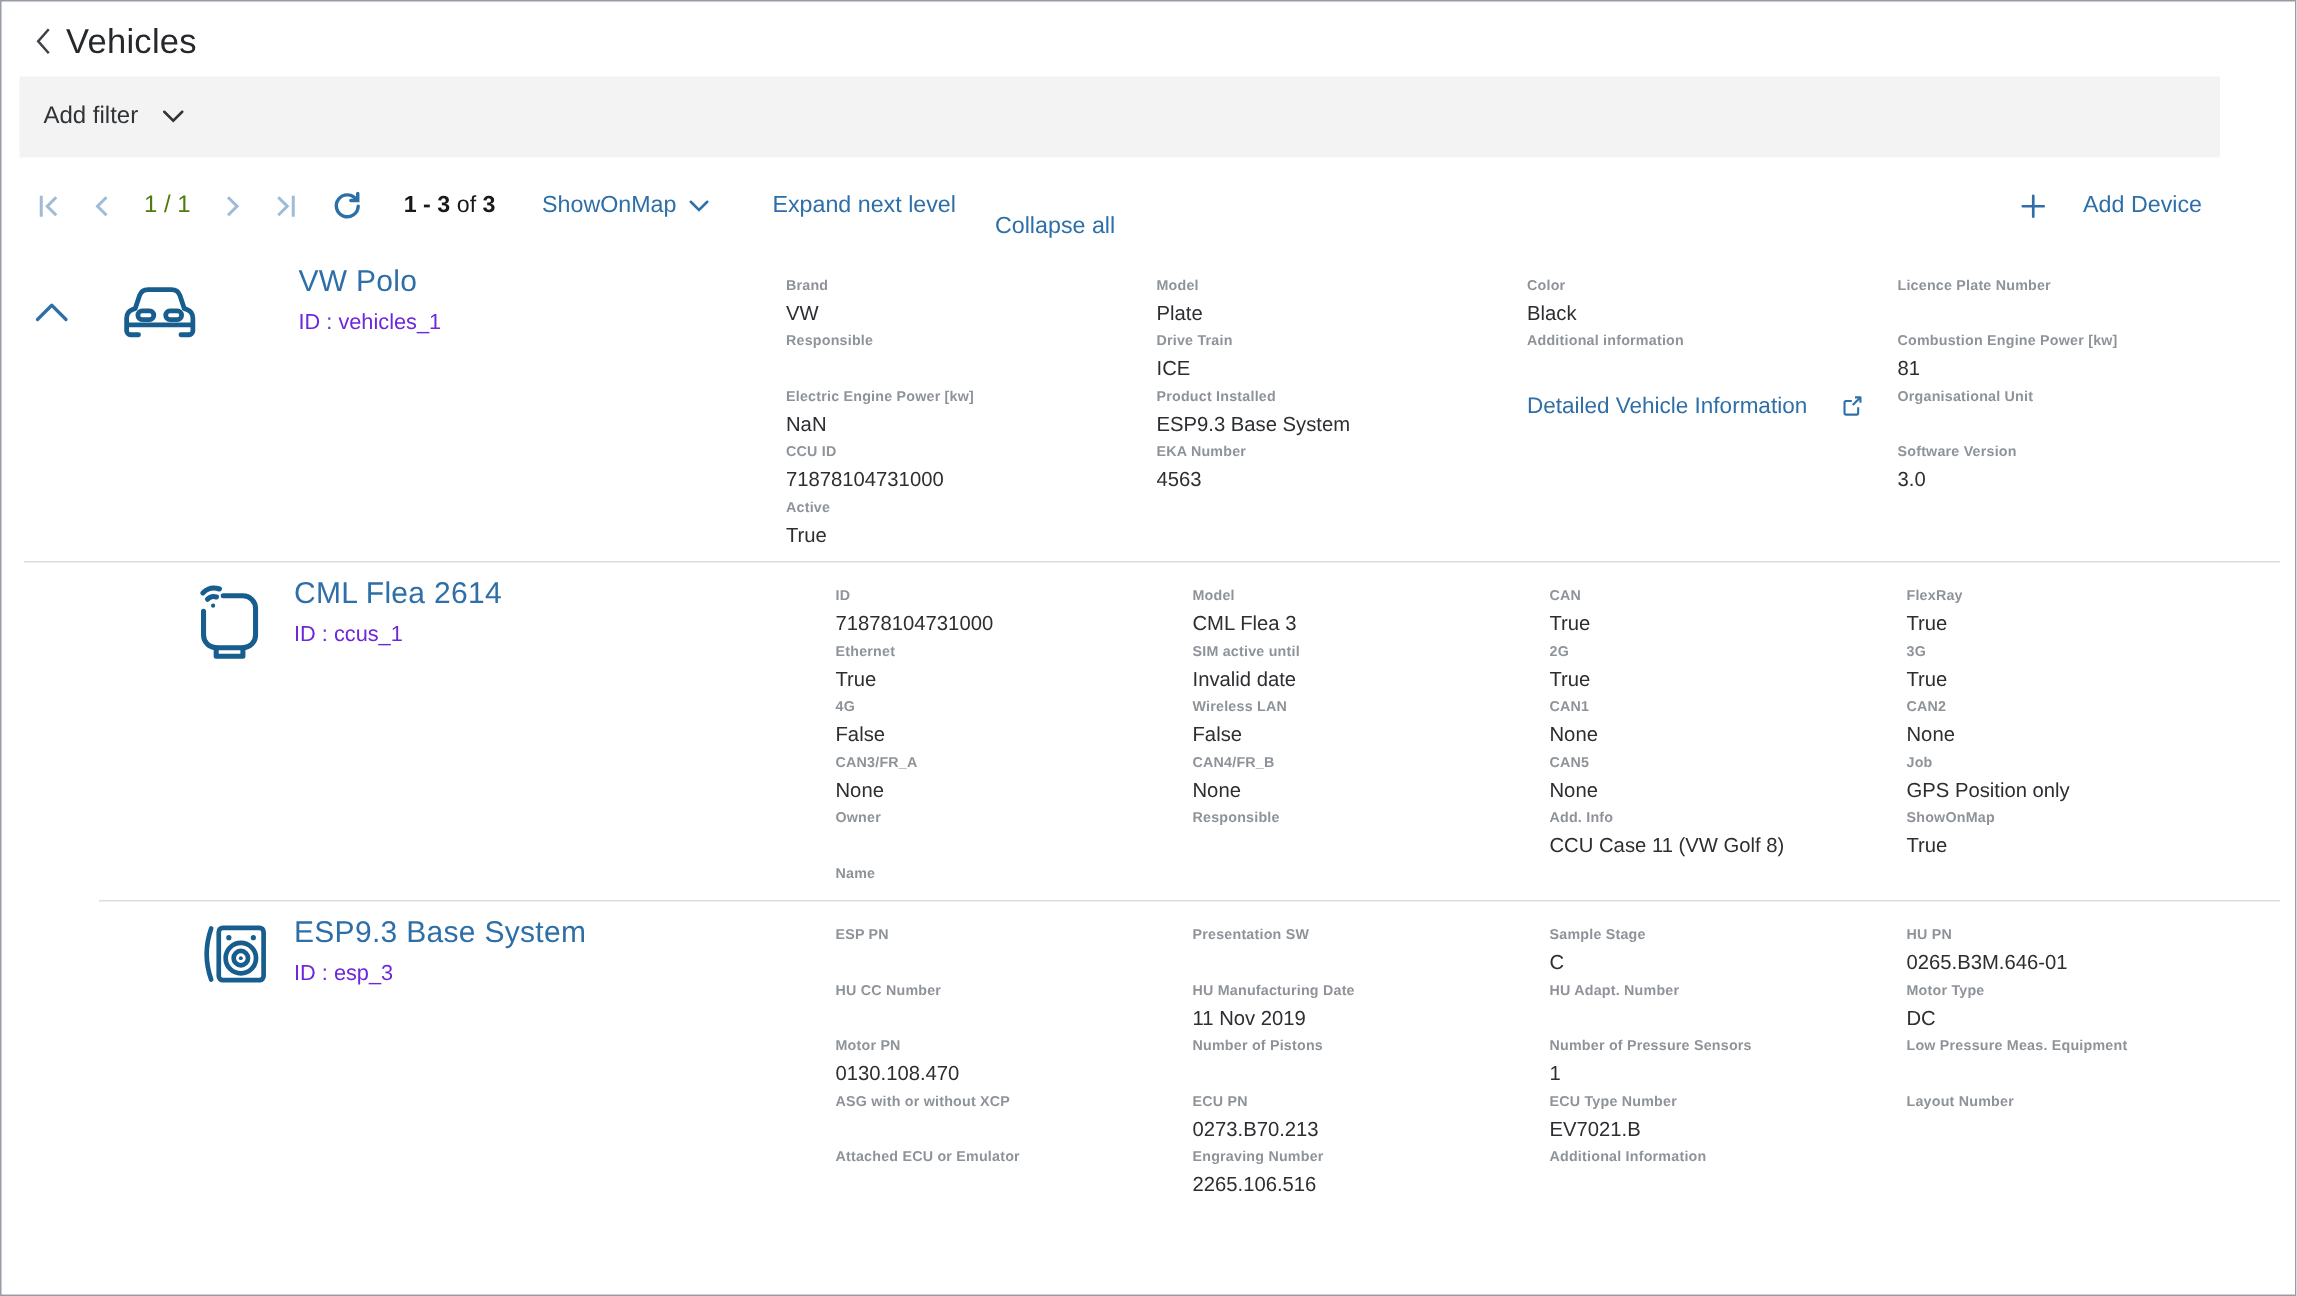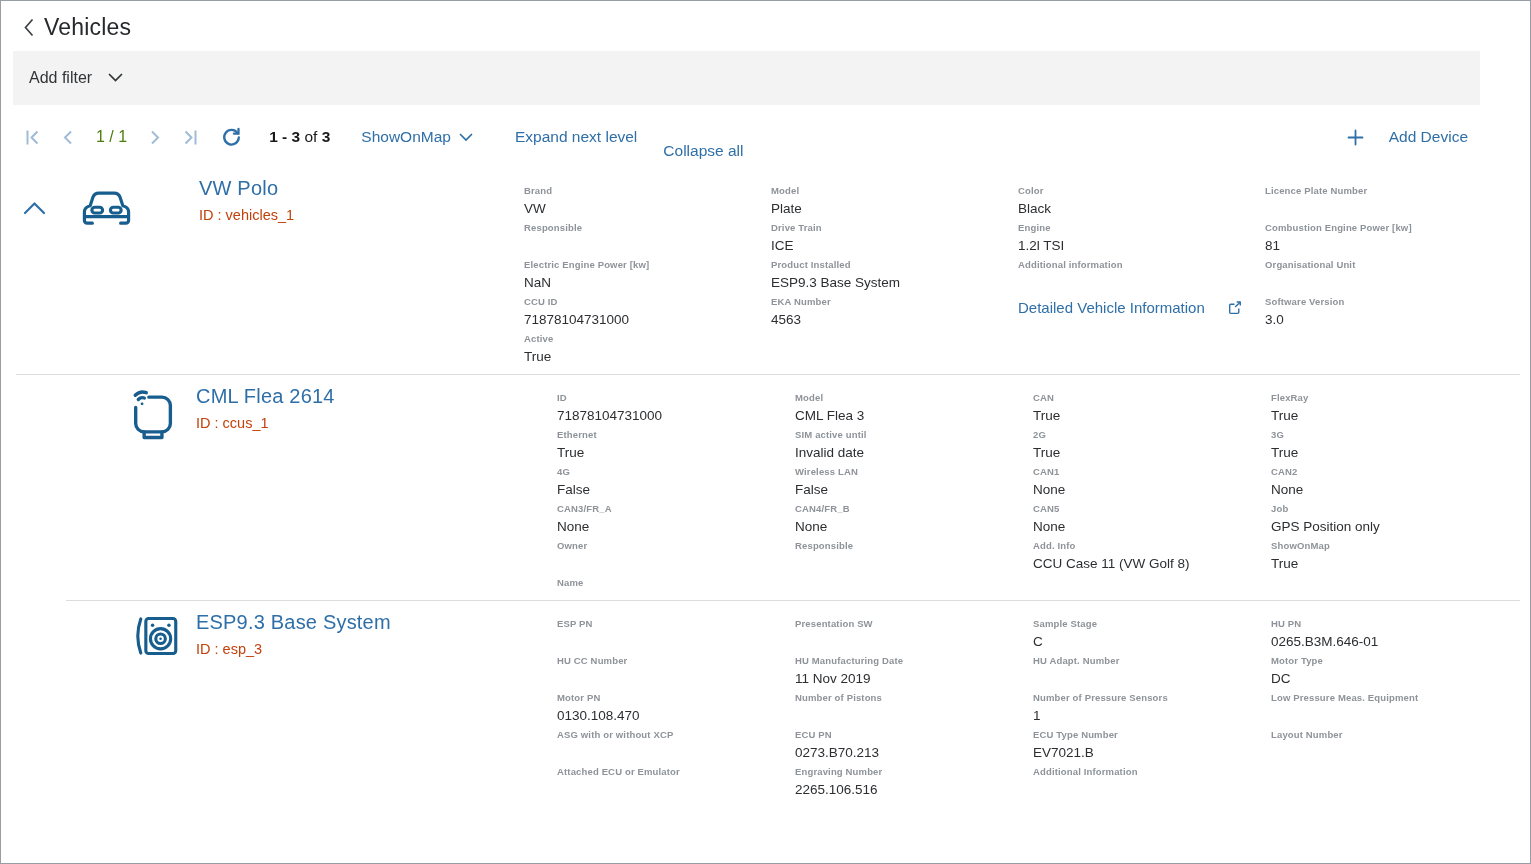--- a/index.html
+++ b/index.html
@@ -51,21 +51,21 @@
   .tree-row.child{ height:225px; overflow:hidden; }
   .tree-row.child.last{ height:auto; overflow:visible; }
   .row-collapse{ position:absolute; left:22px; top:32px; cursor:pointer; }
   .row-icon{ position:absolute; }
   .root .row-icon{ left:79px; top:16px; }
   .child .row-icon{ left:130px; top:12px; }
   .rhead{ position:absolute; }
   .root .rhead{ left:150px; top:8px;margin-left:48px; }
   .child .rhead{ left:195px; top:10px; }
   .rtitle{ font-size:20px; color:var(--accent,#2f6fa8); cursor:pointer; letter-spacing:.2px; }
-  .rid{ font-size:14.5px; color:#c2410c; margin-top:7px; }
+  .rid{ font-size:14.5px; color:#6d28d9; margin-top:7px; }
 
   .fields{ display:flex; }
   .root .fields{ margin-left:523px; padding-top:16px; }
   .child .fields{ margin-left:556px; padding-top:17px; }
   .root .fcol{ width:247px; }
   .child .fcol{ width:238px; }
   .fg{ height:37px; }
   .flabel{
     font-size:9.5px; font-weight:bold; color:var(--label-gray,#8e9399);
     letter-spacing:.15px; line-height:11px; margin-bottom:5px; white-space:nowrap;
@@ -233,24 +233,20 @@
               <div class="flabel">EKA Number</div>
               <div class="fvalue">4563</div>
             </div>
           </div>
           <div class="fcol">
             <div class="fg">
               <div class="flabel">Color</div>
               <div class="fvalue">Black</div>
             </div>
             <div class="fg">
-              <div class="flabel">Engine</div>
-              <div class="fvalue">1.2l TSI</div>
-            </div>
-            <div class="fg">
               <div class="flabel">Additional information</div>
               <div class="fvalue"></div>
             </div>
             <div class="fg"><a class="flink">
                 <span>Detailed Vehicle Information</span>
                 <span class="icon">
                   <svg width="15" height="15" viewBox="0 0 14 14" fill="none" stroke="var(--accent,#2f6fa8)" stroke-width="1.3" stroke-linejoin="round">
                     <path d="M11 8 v3.5 a1 1 0 0 1 -1 1 H3.5 a1 1 0 0 1 -1 -1 V5 a1 1 0 0 1 1 -1 H7"></path>
                     <path d="M9 1.8 h3.4 V5.2"></path>
                     <path d="M12.2 2 L7.6 6.6"></path>

